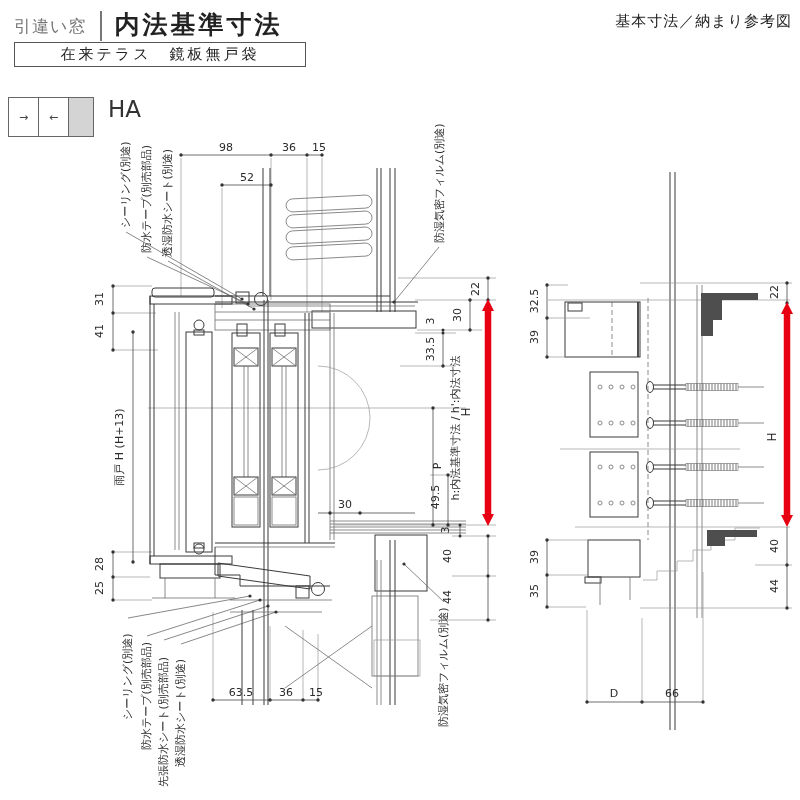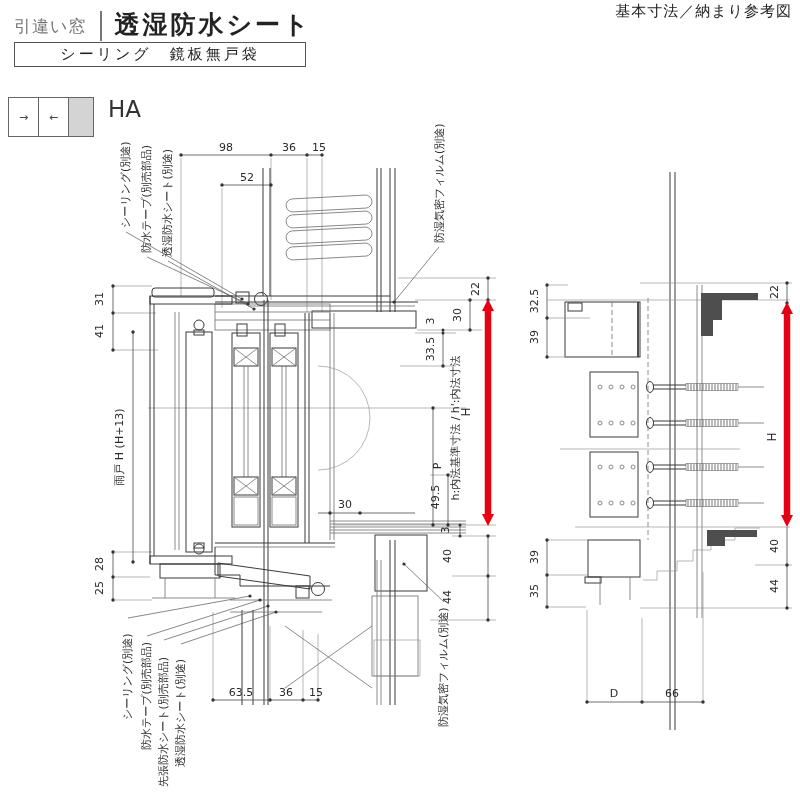--- a/index.html
+++ b/index.html
@@ -3,21 +3,21 @@
 <meta charset="utf-8">
 <style>
   html,body{margin:0;padding:0;background:#fff;}
   #page{position:relative;width:800px;height:800px;background:#fff;overflow:hidden;
         font-family:"DejaVu Sans",sans-serif;}
   
   .hdr{position:absolute;left:14px;top:8px;display:flex;align-items:flex-end;}
   .cat{font-size:17px;color:#757575;letter-spacing:1px;padding-bottom:3px;}
   .bar{width:2px;height:30px;background:#777;margin:0 12px 0 14px;}
   .ttl{font-size:25px;color:#222;letter-spacing:3px;font-weight:bold;}
-  .note{position:absolute;right:8px;top:2px;font-size:15px;color:#222;letter-spacing:1px;}
+  .note{position:absolute;right:8px;top:12px;font-size:15px;color:#222;letter-spacing:1px;}
   .sub{position:absolute;left:14px;top:42px;width:290px;border:1px solid #555;
        text-align:center;font-size:15px;padding:2px 0;color:#222;letter-spacing:3px;background:#fff;}
   .vlabel{position:absolute;left:14px;top:76px;font-size:13.5px;color:#222;letter-spacing:2px;margin-top:41px;}
   
   .haicon{position:absolute;left:8px;top:97px;width:86px;height:40px;border:1.5px solid #666;
           display:flex;box-sizing:border-box;background:#fff;}
   .pane{flex:1;border-right:1.5px solid #666;display:flex;align-items:center;
         justify-content:center;font-size:11px;color:#444;}
   .pane:last-child{border-right:none;}
   .pane.gray{background:#d4d4d4;flex:0 0 24px;}
@@ -457,24 +457,24 @@
     <g>
       <line x1="787" y1="312" x2="787" y2="517" stroke="#e60012" stroke-width="6.5"></line>
       <polygon points="787,302 781,314 793,314" fill="#e60012"></polygon>
       <polygon points="787,527 781,515 793,515" fill="#e60012"></polygon>
     </g>
   </svg>
 
   <div class="hdr">
     <span class="cat">引違い窓</span>
     <span class="bar"></span>
-    <span class="ttl">透湿防水シート</span>
+    <span class="ttl">内法基準寸法</span>
   </div>
   <div class="note">基本寸法／納まり参考図</div>
-  <div class="sub">シーリング　鏡板無戸袋</div>
+  <div class="sub">在来テラス　鏡板無戸袋</div>
 
   <div class="vlabel">縦断面図</div>
   <div class="haicon">
     <span class="pane">
         <span>→</span>
       </span>
     <span class="pane">
         <span>←</span>
       </span>
     <span class="pane gray"></span>

